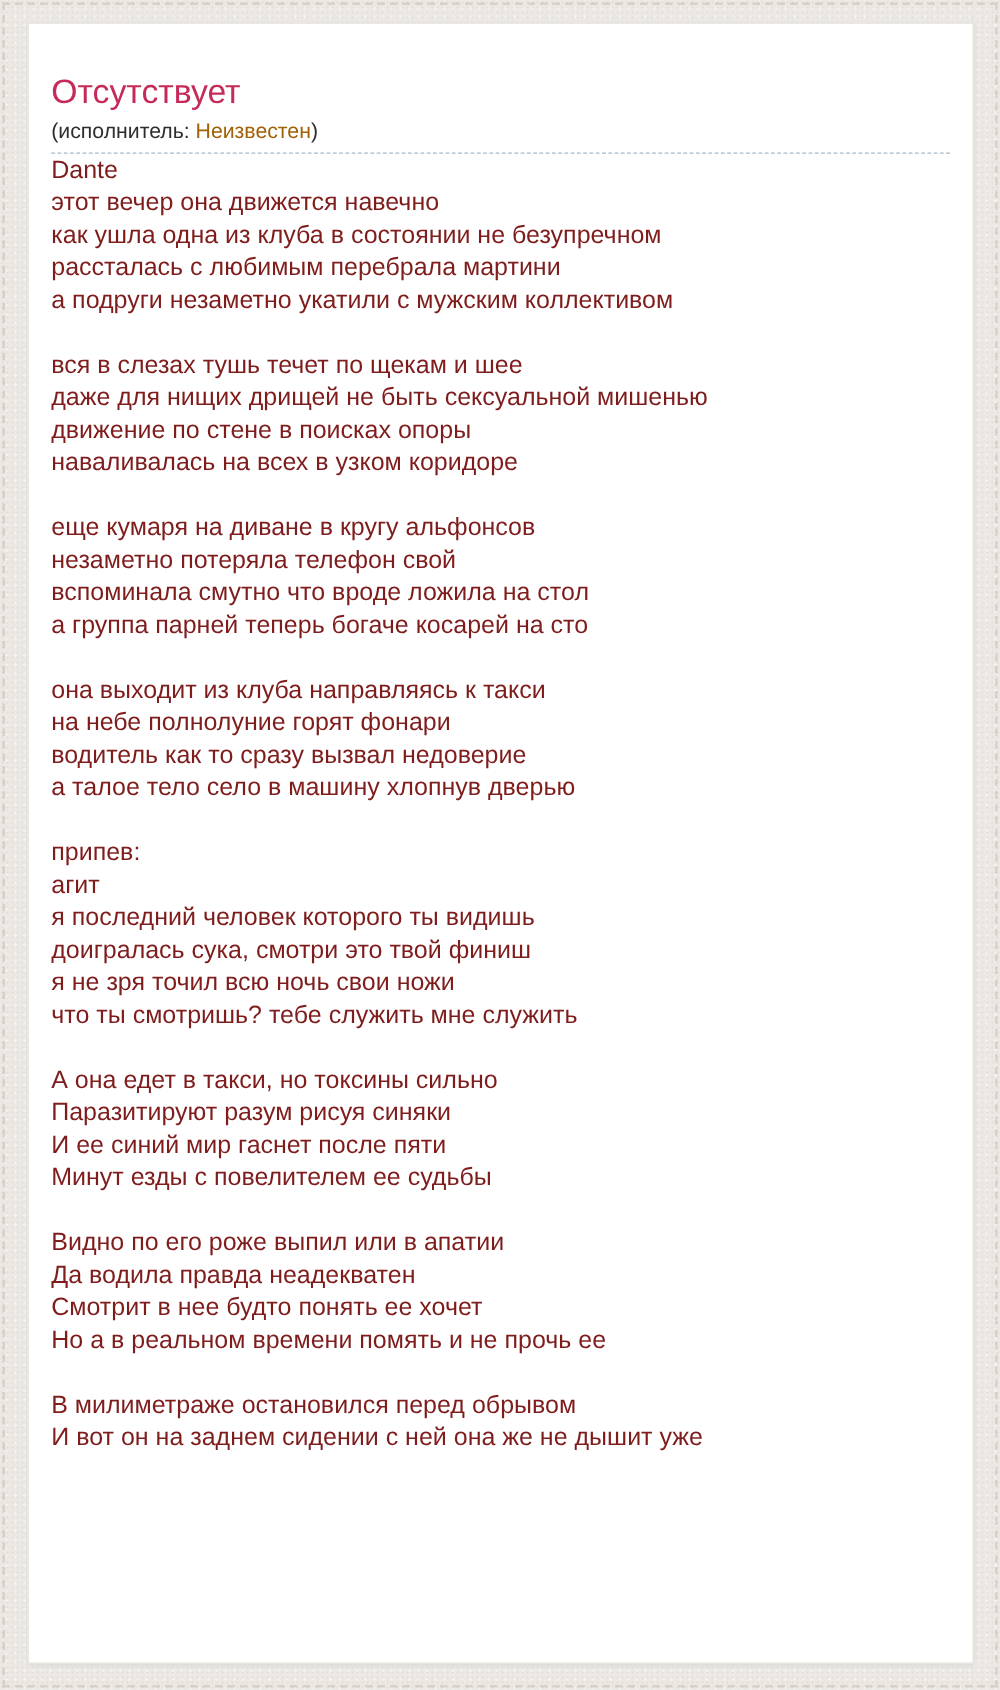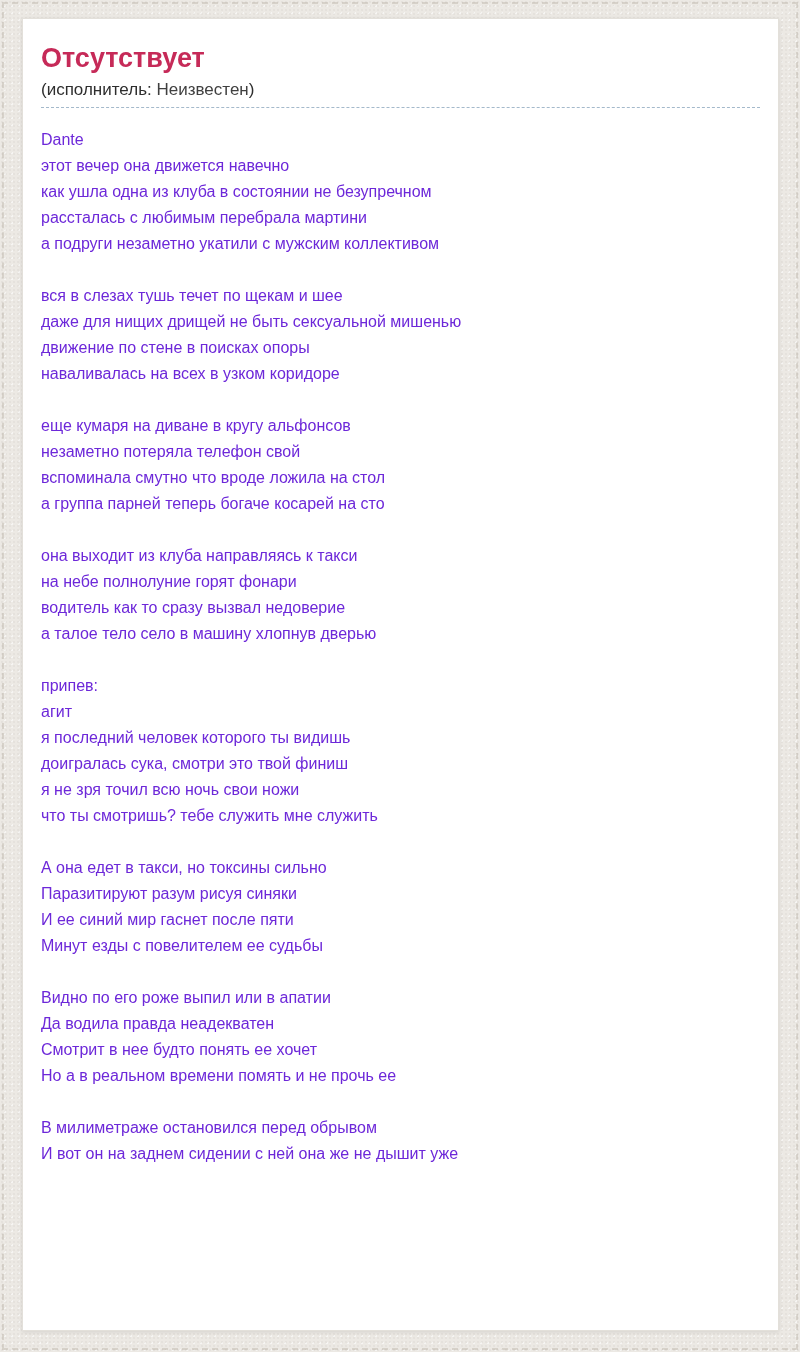--- a/index.html
+++ b/index.html
@@ -37,41 +37,41 @@
     background: #ffffff;
     border: 1px solid #e3e0da;
     box-shadow: 0 1px 4px rgba(0,0,0,0.10);
     padding: 20px 18px 30px 18px;
   }
   .song-header {
     border-bottom: 1px dashed #a4b9cb;
     padding-bottom: 7px;
   }
   h1.song-title {
-    margin: 4px 0 7px 0;
+    margin: 19px 0 7px 0;
     font-size: 27px;
     line-height: 30px;
-    font-weight: bold;
+    font-weight: normal;
     color: #c62a58;
   }
   .artist-line {
     font-size: 17px;
     line-height: 20px;
     color: #2e2e2e;
   }
   .artist-link {
-    color: #404040;
+    color: #a16207;
     text-decoration: none;
     cursor: pointer;
   }
   .lyrics {
-    margin-top: 19px;
-    font-size: 16px;
+    margin-top: 0;
+    font-size: 20px;
     line-height: 26px;
-    color: #6d28d9;
+    color: #7f1d1d;
   }
   .stanza {
     margin: 0 0 26px 0;
   }
   .stanza:last-child { margin-bottom: 0; }
   .line { white-space: pre-wrap; }
 </style>
 </head>
 <body>
 

